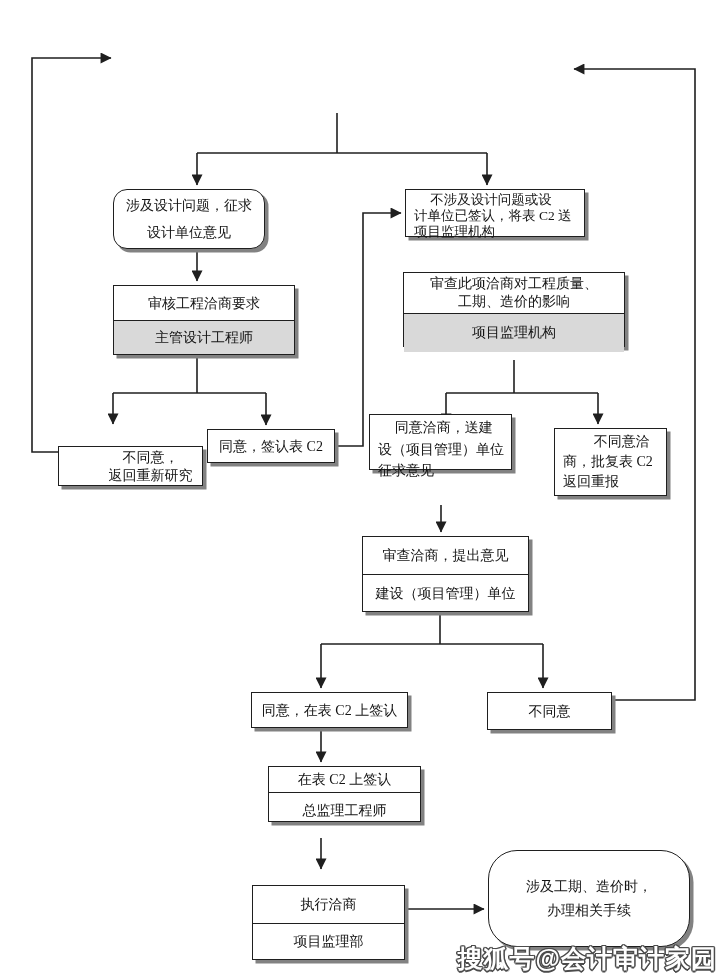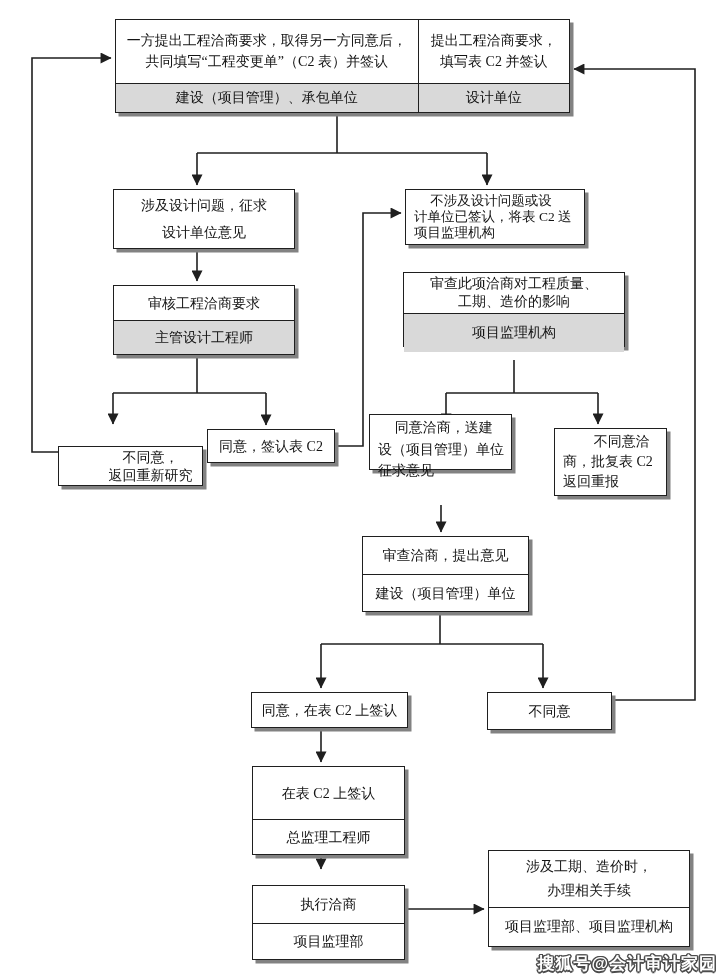--- a/index.html
+++ b/index.html
@@ -27,21 +27,21 @@
 
   
   .topbox{display:grid;grid-template-columns:301.5px 1fr;grid-template-rows:1fr 29.5px;
           padding:0;}
   .topbox .cell{display:flex;flex-direction:column;align-items:center;justify-content:center;
           text-align:center;box-sizing:border-box;}
   .vdiv{border-left:1.5px solid var(--border);}
   .hdiv{border-top:1.5px solid var(--border);}
 
   .wm{position:absolute;right:3px;bottom:1px;font-family:"Liberation Sans","DejaVu Sans",sans-serif;
-      font-weight:bold;font-size:17px;letter-spacing:1px;color:#ffffff;
+      font-weight:bold;font-size:25px;letter-spacing:1px;color:#ffffff;
       text-shadow:-1.5px 0 #4c4c4c,1.5px 0 #4c4c4c,0 -1.5px #4c4c4c,0 1.5px #4c4c4c,
                   -1px -1px #4c4c4c,1px 1px #4c4c4c,-1px 1px #4c4c4c,1px -1px #4c4c4c;}
   .small{font-size:13.5px;}
 </style>
 </head>
 <body>
 
 <div class="canvas">
 
   <svg class="wires" viewBox="0 0 720 976" xmlns="http://www.w3.org/2000/svg">
@@ -82,41 +82,29 @@
 
       <path d="M321,728 V762" marker-end="url(#ah)"></path>
       <path d="M321,838 V869" marker-end="url(#ah)"></path>
 
       <path d="M405,909 H484" marker-end="url(#ah)"></path>
 
       <path d="M612,700 H695 V69 H574" marker-end="url(#ah)"></path>
     </g>
   </svg>
 
-  <div class="bx topbox" style="left:115px;top:19px;width:455px;height:94px;">
-    <div class="cell">
-      <div class="ln">一方提出工程洽商要求，取得另一方同意后，</div>
-      <div class="ln">共同填写“工程变更单”（C2 表）并签认</div>
-    </div>
-    <div class="cell vdiv">
-      <div class="ln">提出工程洽商要求，</div>
-      <div class="ln">填写表 C2 并签认</div>
-    </div>
-    <div class="cell hdiv gray">建设（项目管理）、承包单位</div>
-    <div class="cell hdiv vdiv gray">设计单位</div>
-  </div>
 
-  <div class="bx" style="left:113px;top:189px;width:182px;height:60px;">
+  <div class="bx" style="left:113px;top:189px;width:152px;height:60px;border-radius:14px;">
     <div class="t wide">
       <div class="ln">涉及设计问题，征求</div>
       <div class="ln">设计单位意见</div>
     </div>
   </div>
 
-  <div class="bx small" style="left:405px;top:189px;width:180px;height:56px;line-height:1.18;">
+  <div class="bx small" style="left:405px;top:189px;width:180px;height:48px;line-height:1.18;">
     <div class="t left">
       <div class="ln ind1">不涉及设计问题或设</div>
       <div class="ln">计单位已签认，将表 C2 送</div>
       <div class="ln">项目监理机构</div>
     </div>
   </div>
 
   <div class="bx" style="left:113px;top:285px;width:182px;height:70px;font-family:Liberation Serif, serif;">
     <div class="t">审核工程洽商要求</div>
     <div class="band gray" style="height:33px;">主管设计工程师</div>
@@ -163,33 +151,32 @@
   </div>
 
   <div class="bx" style="left:251px;top:692px;width:157px;height:36px;">
     <div class="t">同意，在表 C2 上签认</div>
   </div>
 
   <div class="bx" style="left:487px;top:692px;width:125px;height:38px;">
     <div class="t">不同意</div>
   </div>
 
-  <div class="bx" style="left:252px;top:766px;width:153px;height:89px;">
+  <div class="bx" style="left:268px;top:766px;width:153px;height:56px;">
     <div class="t">在表 C2 上签认</div>
     <div class="band" style="height:34px;">总监理工程师</div>
   </div>
 
   <div class="bx" style="left:252px;top:873px;width:153px;height:75px;margin-top:12px;">
     <div class="t">执行洽商</div>
     <div class="band" style="height:35px;">项目监理部</div>
   </div>
 
-  <div class="bx" style="left:488px;top:850px;width:202px;height:97px;line-height:1.7;">
+  <div class="bx" style="left:488px;top:850px;width:202px;height:97px;line-height:1.7;border-radius:29px;">
     <div class="t">
       <div class="ln">涉及工期、造价时，</div>
       <div class="ln">办理相关手续</div>
     </div>
-    <div class="band" style="height:38px;">项目监理部、项目监理机构</div>
   </div>
 
   <div class="wm">搜狐号@会计审计家园</div>
 
 </div>
 
 </body></html>

